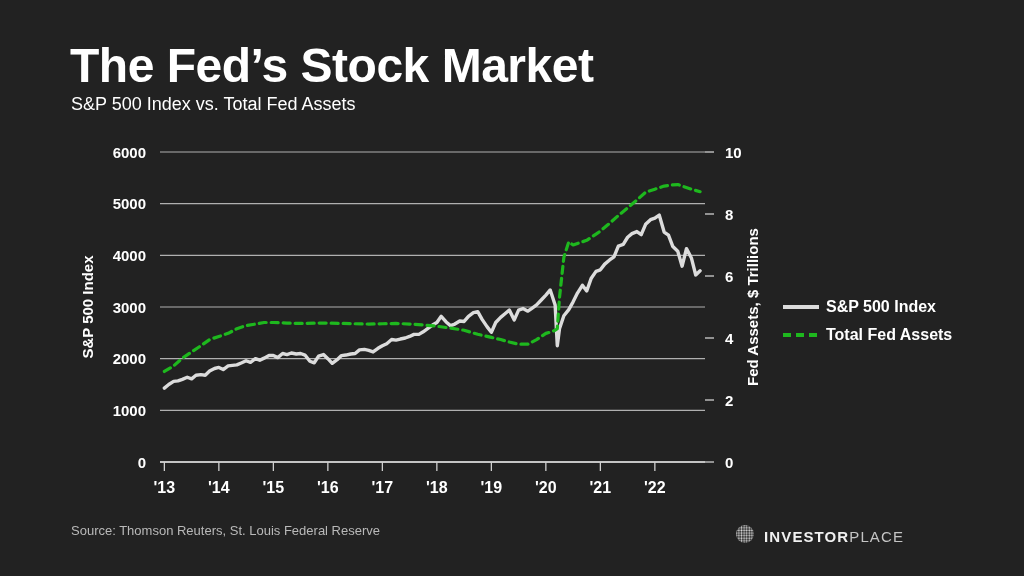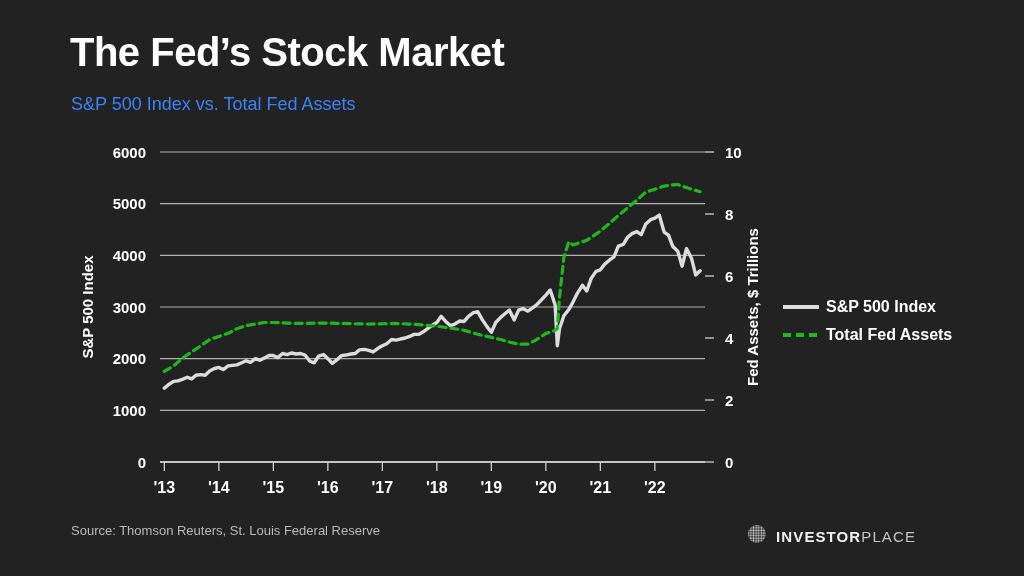--- a/index.html
+++ b/index.html
@@ -7,27 +7,27 @@
   body {
     background:#222222;
     font-family:"Liberation Sans", sans-serif;
     color:#ffffff;
     overflow:hidden;
     position:relative;
   }
   #stage { position:absolute; inset:0; }
 
   .title {
-    position:absolute; left:70px; top:30px;
-    font-size:40px; font-weight:bold; letter-spacing:-0.5px;
+    position:absolute; left:70px; top:38px;
+    font-size:48px; font-weight:bold; letter-spacing:-0.5px;
     color:#ffffff; white-space:nowrap;
   }
   .subtitle {
     position:absolute; left:71px; top:94px;
-    font-size:18px; font-weight:normal; color:#3b82f6; white-space:nowrap;text-align:center;
+    font-size:18px; font-weight:normal; color:#ffffff; white-space:nowrap;text-align:center;
   }
 
   
   .plot-wrap { position:absolute; left:0; top:0; width:1024px; height:576px; }
   svg.chart { position:absolute; left:0; top:0; }
 
   .axis-title {
     font-size:15px; font-weight:bold; fill:#ffffff;
   }
   .tick-label {
@@ -43,21 +43,21 @@
   .legend-swatch { width:38px; height:14px; margin-right:6px; flex:0 0 38px;
                    display:flex; align-items:center; }
   .legend-label { font-size:16px; font-weight:bold; color:#ffffff; white-space:nowrap; }
 
   
   .source {
     position:absolute; left:71px; top:523px;
     font-size:13px; color:#b9b9b9; white-space:nowrap; font-weight:normal;text-align:right;
   }
   .brand {
-    position:absolute; right:108px; top:524px;
+    position:absolute; right:120px; top:524px;
     display:flex; align-items:center; gap:9px;
   }
   .brand-text { font-size:15px; letter-spacing:1.1px; white-space:nowrap; }
   .brand-text .b1 { font-weight:bold; color:#f0f0f0; }
   .brand-text .b2 { font-weight:normal; color:#c4c4c4; }
 </style>
 </head>
 <body>
 
 <div id="stage">

